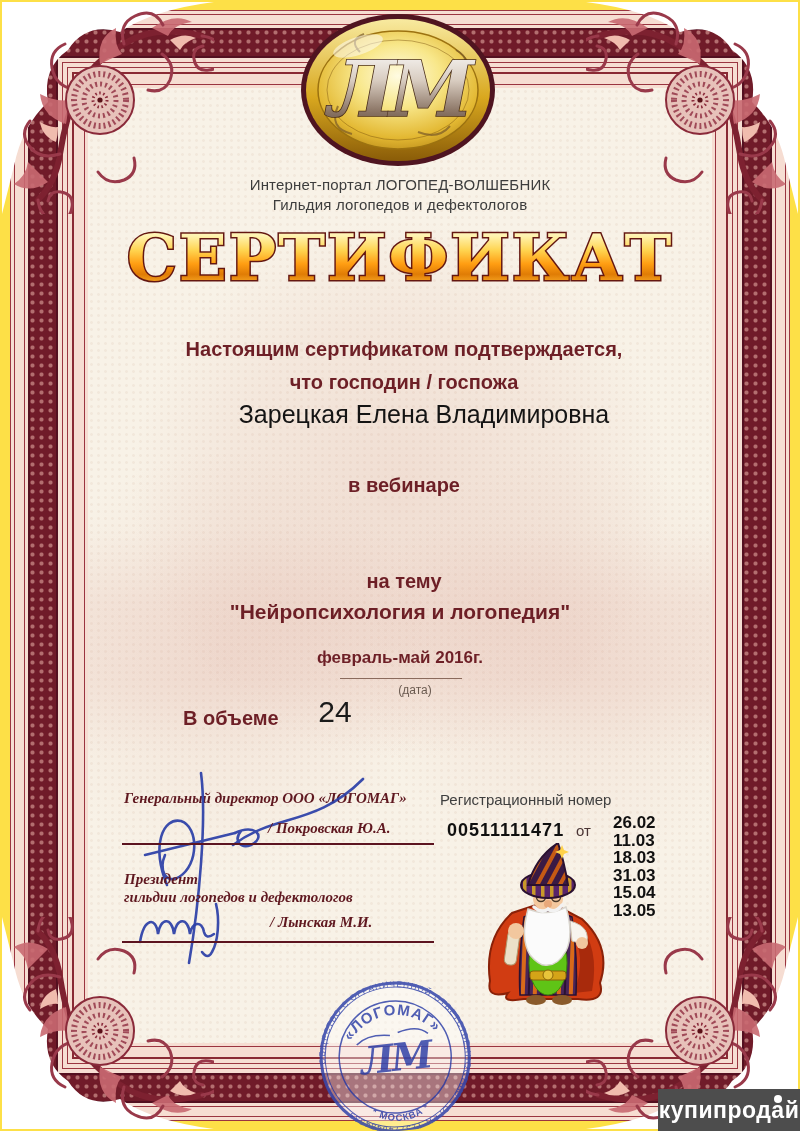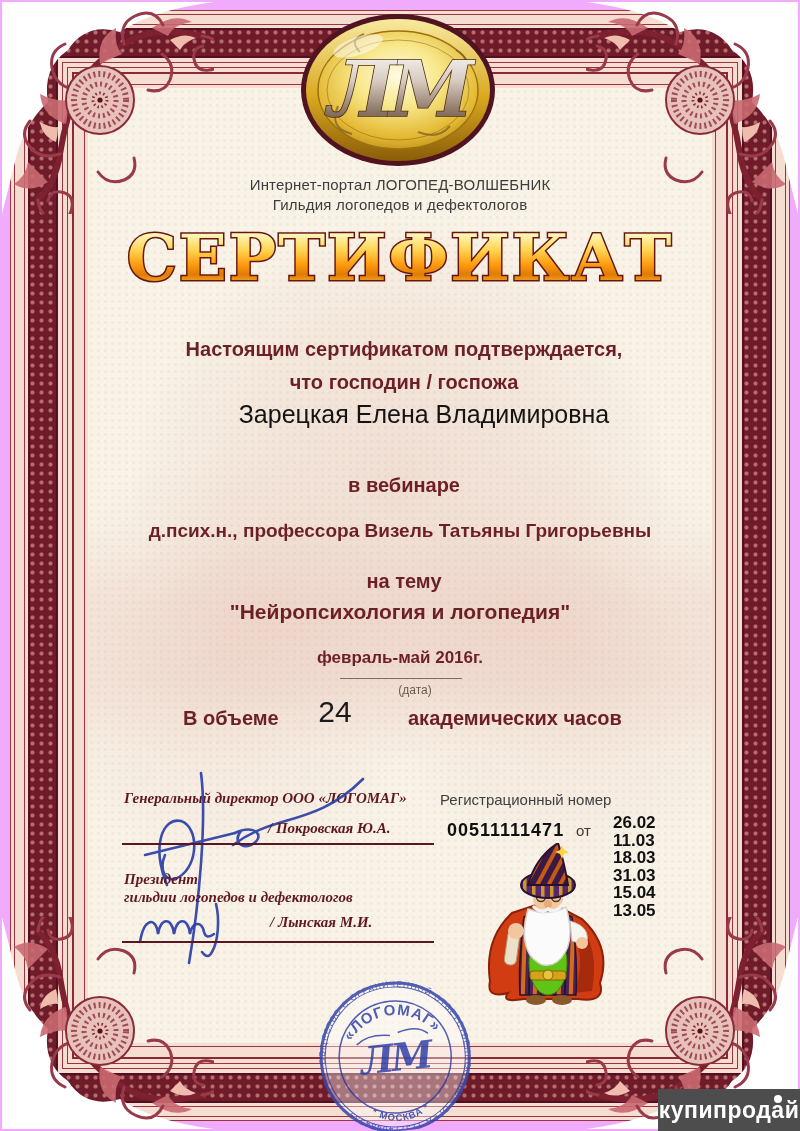--- a/index.html
+++ b/index.html
@@ -1,16 +1,16 @@
 <!DOCTYPE html>
 <html><head>
 <meta charset="utf-8">
 <style>
   html,body{margin:0;padding:0;background:#ffffff;}
-  .page{position:relative;width:800px;height:1131px;background:#f0abfc;overflow:hidden;
+  .page{position:relative;width:800px;height:1131px;background:#fde047;overflow:hidden;
         font-family:"Liberation Sans",sans-serif;}
 
   
   .frame-bg{position:absolute;inset:10px;background:#f6ddd2;
     box-shadow:inset 0 0 0 1px #9a3440, inset 0 0 0 4px #f6ddd2, inset 0 0 0 5px #9a3440,
                inset 0 0 0 14px #f6ddd2, inset 0 0 0 15px #9a3440;}
   .band-strip{position:absolute;background-color:#701b29;
     background-image:radial-gradient(circle,rgba(234,180,170,.55) 1.4px,rgba(234,180,170,0) 2.6px);
     background-size:9px 9px;box-shadow:inset 0 0 0 2px #541020;}
   .strip-top{left:28px;right:28px;top:28px;height:30px;}
@@ -193,31 +193,29 @@
           </linearGradient>
         </defs>
         <text x="310" y="66" text-anchor="middle" font-family="DejaVu Serif, serif" font-weight="bold" font-size="63" letter-spacing="2" fill="url(#goldTitle)" stroke="#641711" stroke-width="3" paint-order="stroke">СЕРТИФИКАТ</text>
       </svg>
     </div>
 
     <div class="ctext maroon stmt" style="top:338px">Настоящим сертификатом подтверждается,</div>
     <div class="ctext maroon stmt" style="top:371px">что господин / госпожа</div>
     <div class="ctext name" style="top:400px">Зарецкая Елена Владимировна</div>
     <div class="ctext maroon stmt" style="top:474px">в вебинаре</div>
-    <div class="ctext maroon lect" style="top:520px">д.псих.н., профессора Визель Татьяны Григорьевны</div>
     <div class="ctext maroon stmt" style="top:570px">на тему</div>
     <div class="ctext maroon topic" style="top:600px">"Нейропсихология и логопедия"</div>
 
     <div class="ctext maroon datev" style="top:648px">февраль-май 2016г.</div>
     <div class="date-underline"></div>
     <div class="ctext caption" style="top:683px">(дата)</div>
 
     <div class="vol-label maroon">В объеме</div>
     <div class="vol-hours">24</div>
-    <div class="vol-units maroon">академических часов</div>
 
     <div class="sig-role" style="left:124px;top:790px">Генеральный директор ООО «ЛОГОМАГ»</div>
     <svg class="sig-svg" style="left:115px;top:735px" width="260" height="232" viewBox="0 0 260 232">
       <g stroke="#2b3fa8" stroke-width="2.6" fill="none" stroke-linecap="round" opacity=".92">
         <path d="M52,150 C36,110 48,82 66,86 C84,92 84,130 64,142 C50,150 44,134 50,120"></path>
         <path d="M86,38 C92,84 84,170 74,228"></path>
         <path d="M30,120 L120,98"></path>
         <path d="M120,98 C140,88 152,102 136,110 C126,114 118,106 126,96"></path>
         <path d="M118,110 C160,78 200,92 248,44"></path>
       </g>

